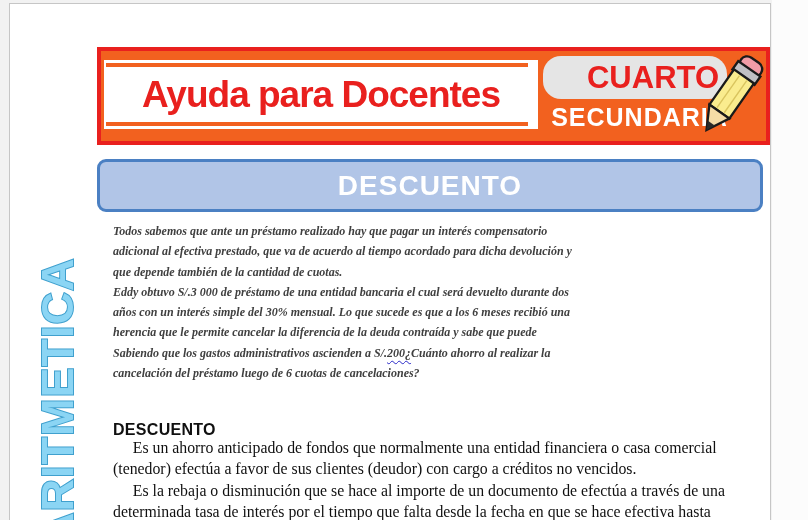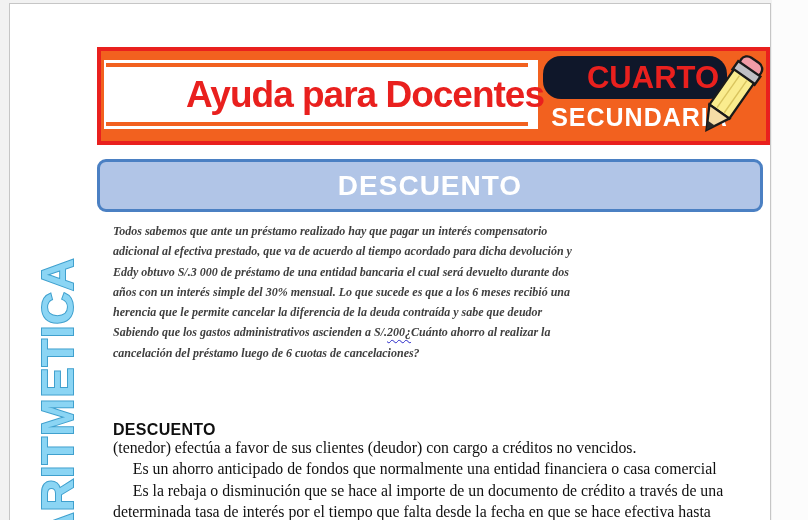--- a/index.html
+++ b/index.html
@@ -14,23 +14,23 @@
   
   .brand-banner { position:absolute; left:97px; top:47px; width:673px; height:98px;
                   background:#F2611F; border:4px solid #E9201E; }
   .white-panel { position:absolute; left:3px; top:9px; width:434px; height:69px; background:#ffffff; }
   .stripe { position:absolute; left:2px; right:10px; height:4px; background:#F2611F; }
   .stripe.top { top:3px; }
   .stripe.bottom { bottom:3px; }
   .brand-title { position:absolute; left:0; top:0; width:100%; height:100%;
                  display:flex; align-items:center; justify-content:center;
                  font-weight:bold; font-size:37px; color:#E9201E; letter-spacing:-1px;
-                 white-space:nowrap;margin-left:44px; }
+                 white-space:nowrap; }
   .level-box { position:absolute; left:442px; top:5px; width:184px; height:43px;
-               background:#0f172a; border-radius:18px;
+               background:#e5e5e5; border-radius:18px;
                display:flex; align-items:center; justify-content:center;
                font-weight:bold; font-size:31px; color:#E9201E; letter-spacing:0px;padding-left:36px; }
   .sublevel { position:absolute; left:436px; top:52px; width:205px; text-align:center;
               font-weight:bold; font-size:25px; color:#ffffff; letter-spacing:1px; }
   .pencil { position:absolute; left:585px; top:-2px; width:84px; height:94px; }
 
   
   .title-banner { position:absolute; left:97px; top:159px; width:666px; height:53px;
                   background:#B1C5E7; border:3px solid #4B80C3; border-radius:9px;
                   display:flex; align-items:center; justify-content:center; }
@@ -91,28 +91,29 @@
   </div>
 
   <div class="title-banner">
     <span class="title-banner-text">DESCUENTO</span>
   </div>
 
   <div class="problem-block">
     <div>
         <div>Todos sabemos que ante un préstamo realizado hay que pagar un interés compensatorio</div>
         <div>adicional al efectiva prestado, que va de acuerdo al tiempo acordado para dicha devolución y</div>
+        <div>que depende también de la cantidad de cuotas.</div>
         <div>Eddy obtuvo S/.3 000 de préstamo de una entidad bancaria el cual será devuelto durante dos</div>
         <div>años con un interés simple del 30% mensual. Lo que sucede es que a los 6 meses recibió una</div>
-        <div>herencia que le permite cancelar la diferencia de la deuda contraída y sabe que deudor</div>
+        <div>herencia que le permite cancelar la diferencia de la deuda contraída y sabe que puede</div>
       </div>
     <div class="text-line"><span>Sabiendo que los gastos administrativos ascienden a S/.</span><span class="squiggle">200¿</span><span>Cuánto ahorro al realizar la</span></div>
     <div class="text-line">cancelación del préstamo luego de 6 cuotas de cancelaciones?</div>
   </div>
 
   <div class="section-heading">DESCUENTO</div>
   <div class="section-block">
+      <div>     Es un ahorro anticipado de fondos que normalmente una entidad financiera o casa comercial</div>
       <div>(tenedor) efectúa a favor de sus clientes (deudor) con cargo a créditos no vencidos.</div>
-      <div>     Es un ahorro anticipado de fondos que normalmente una entidad financiera o casa comercial</div>
-      <div>     Es la rebaja o disminución que se hace al importe de un documento de crédito a través de una</div>
+      <div>     Es la rebaja o disminución que se hace al importe de un documento de efectúa a través de una</div>
       <div>determinada tasa de interés por el tiempo que falta desde la fecha en que se hace efectiva hasta</div>
     </div>
 </div>
 
 </body></html>

